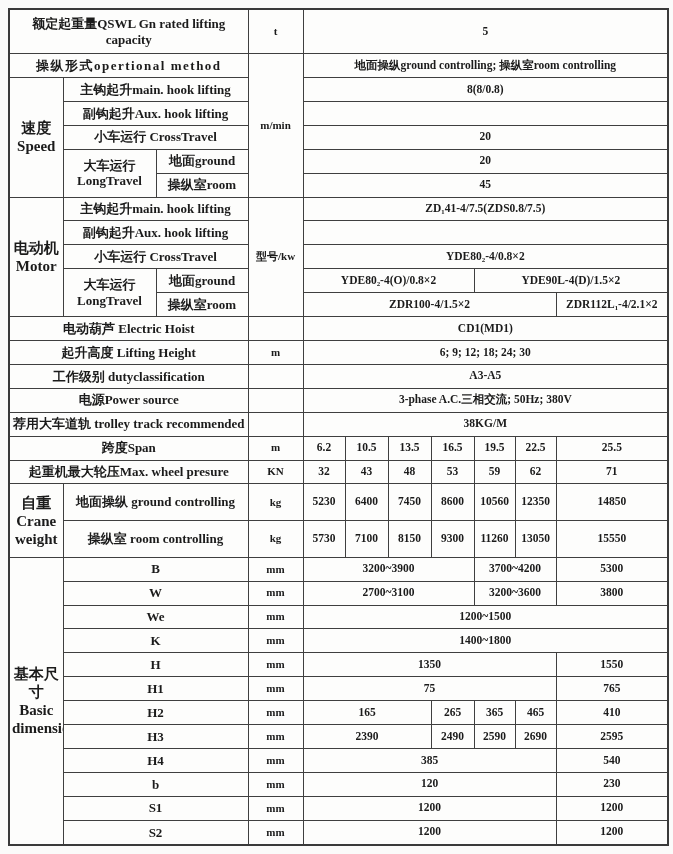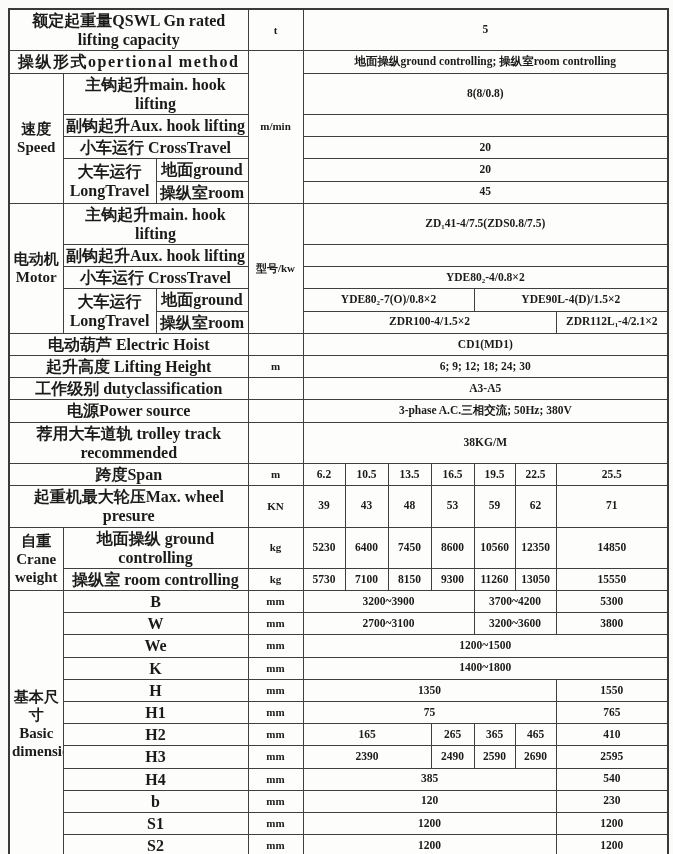--- a/index.html
+++ b/index.html
@@ -33,21 +33,21 @@
     font-size: 11px;
     line-height: 1.2;
     white-space: pre-line;
     padding: 1px 2px;
     overflow: hidden;
   }
   table.spec td.group {
     font-size: 15px;
   }
   table.spec td.label {
-    font-size: 16px;
+    font-size: 13px;
     font-family: Liberation Serif, serif;
   }
   table.spec td.unit {
     font-size: 11px;
   }
   table.spec td.value {
     font-size: 11.5px;
   }
   table.spec td.sp {
     letter-spacing: 1.5px;
@@ -118,21 +118,21 @@
           <td colspan="7" class="value"></td>
         </tr>
         <tr>
           <td colspan="2" class="label">小车运行 CrossTravel</td>
           <td colspan="7" class="value">YDE80₂-4/0.8×2</td>
         </tr>
         <tr>
           <td rowspan="2" class="label">大车运行
 LongTravel</td>
           <td class="label">地面ground</td>
-          <td colspan="4" class="value">YDE80₂-7(O)/0.8×2</td>
+          <td colspan="4" class="value">YDE80₂-4(O)/0.8×2</td>
           <td colspan="3" class="value">YDE90L-4(D)/1.5×2</td>
         </tr>
         <tr>
           <td class="label">操纵室room</td>
           <td colspan="6" class="value">ZDR100-4/1.5×2</td>
           <td class="value">ZDR112L₁-4/2.1×2</td>
         </tr>
         <tr>
           <td colspan="3" class="label">电动葫芦 Electric Hoist</td>
           <td class="unit"></td>
@@ -165,21 +165,21 @@
           <td class="value">10.5</td>
           <td class="value">13.5</td>
           <td class="value">16.5</td>
           <td class="value">19.5</td>
           <td class="value">22.5</td>
           <td class="value">25.5</td>
         </tr>
         <tr>
           <td colspan="3" class="label">起重机最大轮压Max. wheel presure</td>
           <td class="unit">KN</td>
-          <td class="value">39</td>
+          <td class="value">32</td>
           <td class="value">43</td>
           <td class="value">48</td>
           <td class="value">53</td>
           <td class="value">59</td>
           <td class="value">62</td>
           <td class="value">71</td>
         </tr>
         <tr>
           <td rowspan="2" class="group">自重
 Crane

